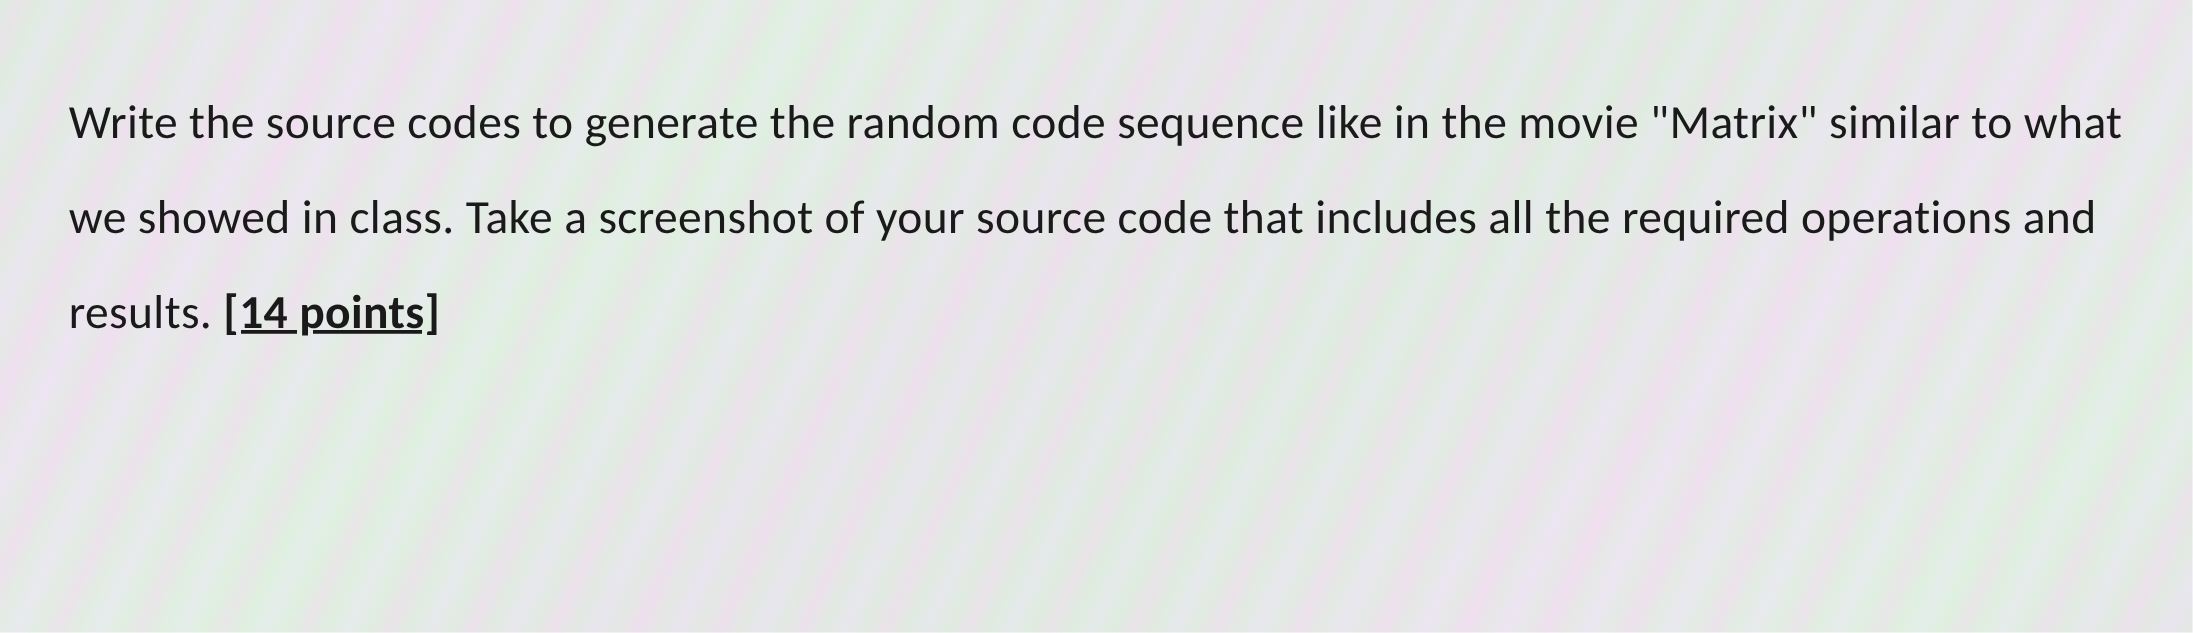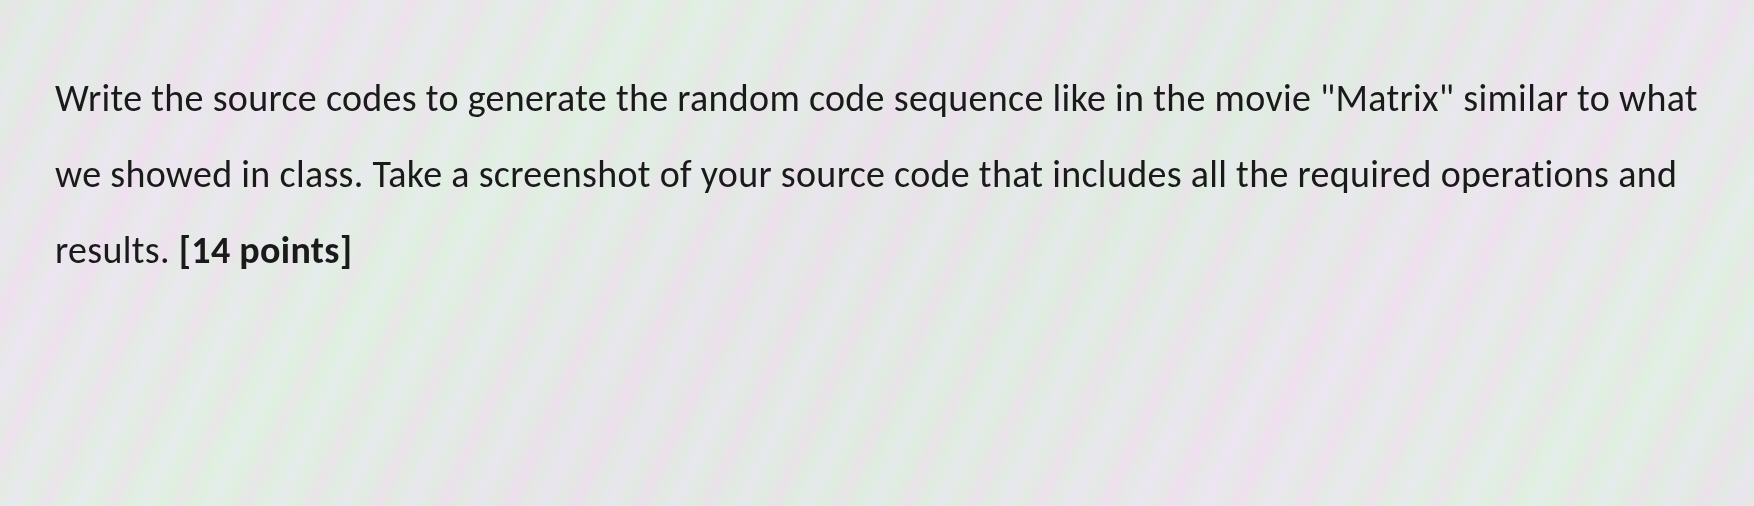--- a/index.html
+++ b/index.html
@@ -47,20 +47,21 @@
     }
     .question-text {
       font-size: 38px;
       line-height: 2.0;
       color: #1a1a1a;
       font-weight: 400;
       letter-spacing: 0.3px;
     }
     .bold-part {
       font-weight: 700;
+      text-decoration: underline;
     }
   </style>
 </head>
 <body>
 
 <div class="question-container">
   <p class="question-text">
     <span>Write the source codes to generate the random code sequence like in the movie "Matrix" similar to what we showed in class. Take a screenshot of your source code that includes all the required operations and results. </span><span class="bold-part">[14 points]</span>
   </p>
 </div>

